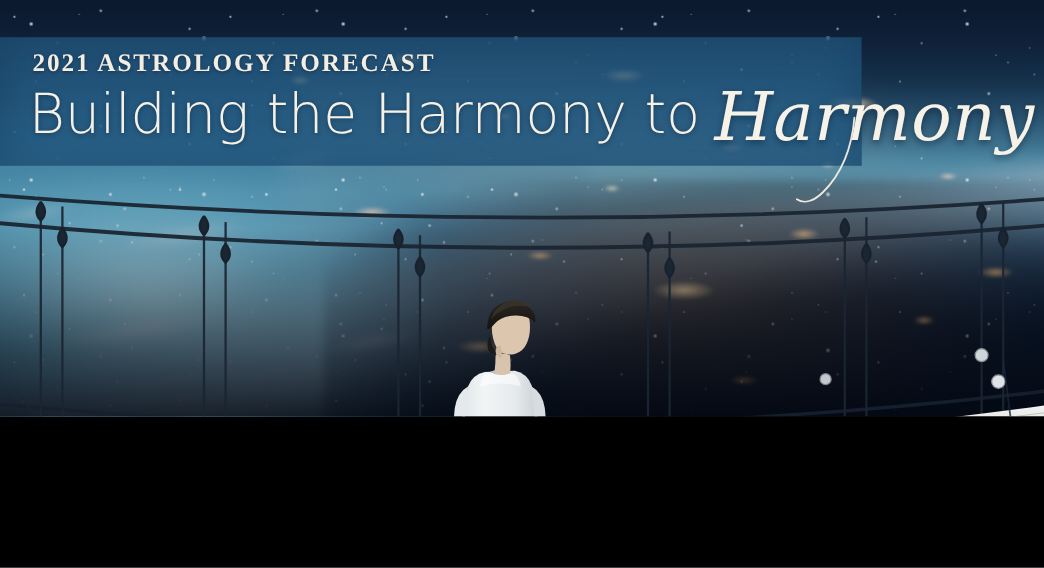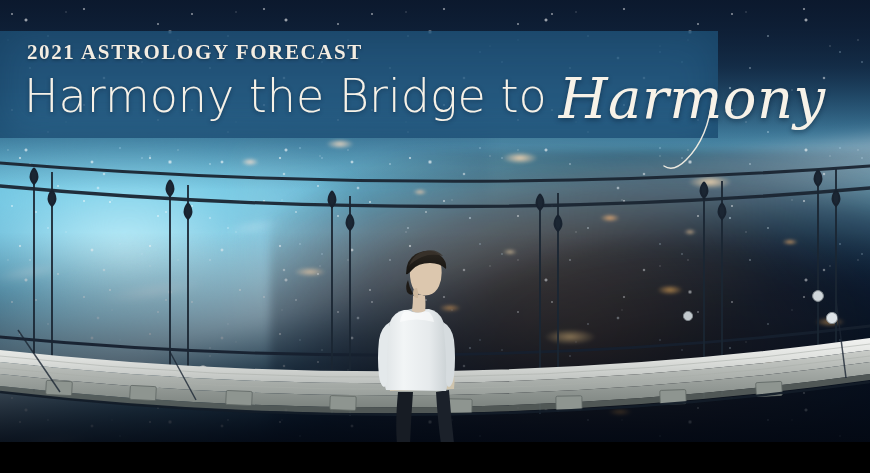--- a/index.html
+++ b/index.html
@@ -4,21 +4,21 @@
 <title>2021 Astrology Forecast</title>
 <style>
   html, body {
     margin: 0;
     padding: 0;
     background: #000;
   }
   .stage {
     position: relative;
     width: 870px;
-    height: 442px;
+    height: 347px;
     overflow: hidden;
     font-family: "Liberation Sans", sans-serif;
     background: #0a1426;
     user-select: none;
   }
 
   
   .sky-base {
     position: absolute;
     inset: 0;
@@ -477,21 +477,21 @@
     <path d="M409,266 q4,-12 16,-15 q11,-3 18,5 q-12,-3 -21,1 q-9,4 -13,9 z" fill="#3a332b" opacity="0.85"></path>
 
     <path d="M408,280 q-3,6 -1,12 q3,4 6,2 q-4,-7 -5,-14 z" fill="#1d1a16"></path>
   </svg>
 
   <div class="banner">
 
     <div class="banner-kicker">2021 ASTROLOGY FORECAST</div>
 
     <div class="banner-title">
-      <span class="title-main">Harmony the Bridge to</span><span class="title-script">Harmony</span>
+      <span class="title-main">Building the Harmony to</span><span class="title-script">Harmony</span>
     </div>
 
   </div>
 
   <svg class="script-tail" viewBox="0 0 70 80">
     <path d="M52,2 C50,26 42,48 26,64 C18,72 10,74 4,70" stroke="#f4efe4" stroke-width="1.5" fill="none" stroke-linecap="round" opacity="0.95"></path>
   </svg>
 
 </div>
 

